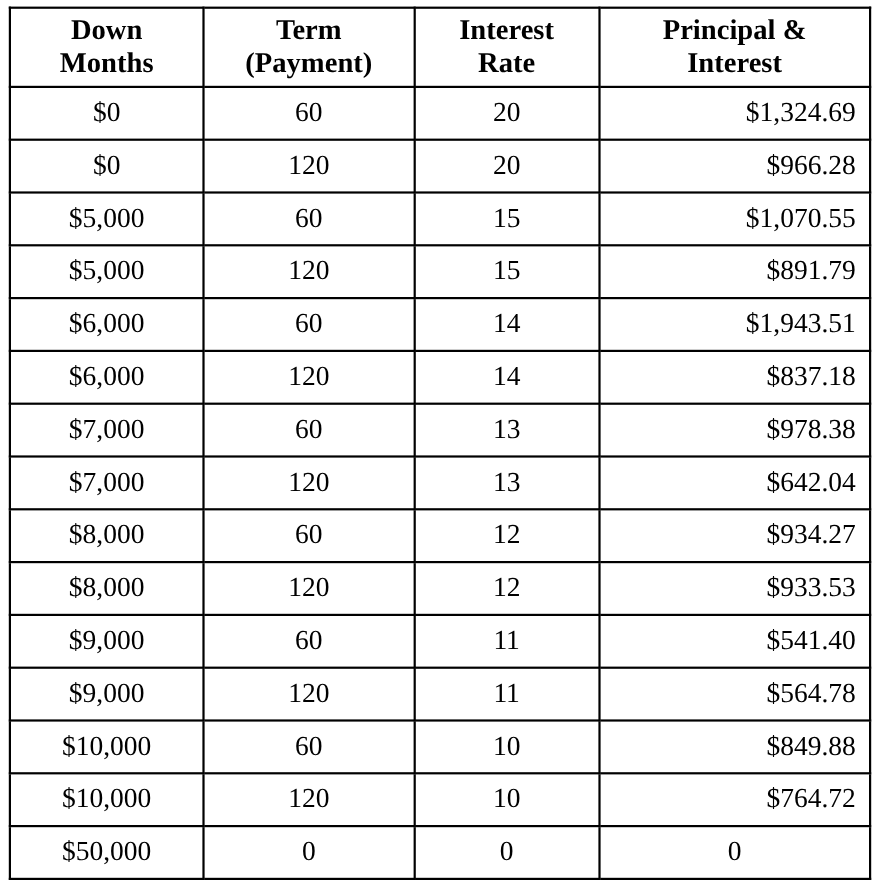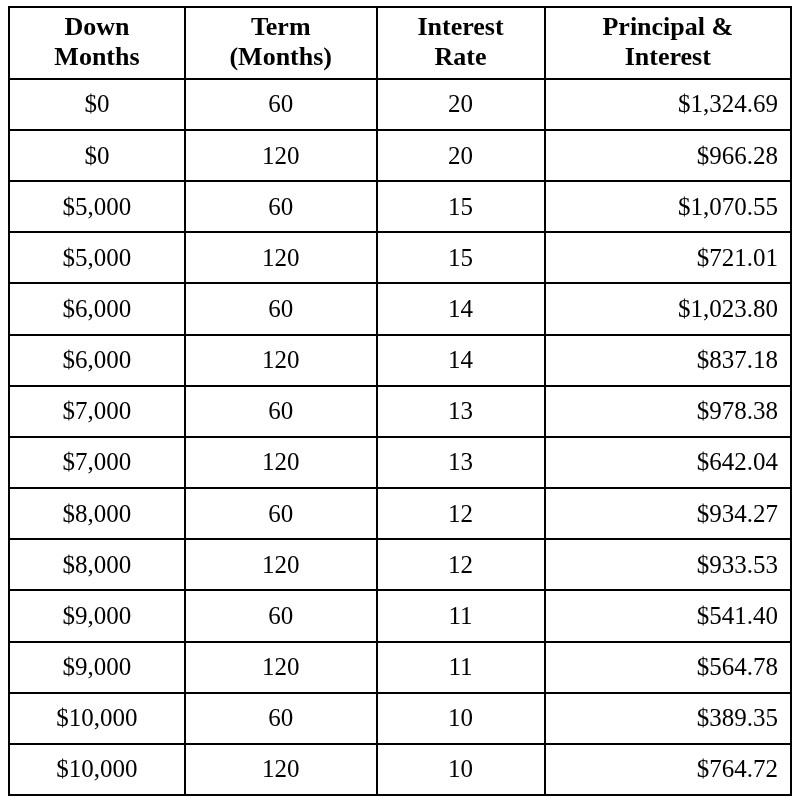--- a/index.html
+++ b/index.html
@@ -77,21 +77,21 @@
       <col class="c3">
     </colgroup>
     <thead>
       <tr>
         <th>
           <span class="hl">Down</span>
           <span class="hl">Months</span>
         </th>
         <th>
           <span class="hl">Term</span>
-          <span class="hl">(Months)</span>
+          <span class="hl">(Payment)</span>
         </th>
         <th>
           <span class="hl">Interest</span>
           <span class="hl">Rate</span>
         </th>
         <th>
           <span class="hl">Principal &amp;</span>
           <span class="hl">Interest</span>
         </th>
       </tr>
@@ -112,27 +112,27 @@
       <tr>
         <td>$5,000</td>
         <td>60</td>
         <td>15</td>
         <td class="money">$1,070.55</td>
       </tr>
       <tr>
         <td>$5,000</td>
         <td>120</td>
         <td>15</td>
-        <td class="money">$721.01</td>
+        <td class="money">$891.79</td>
       </tr>
       <tr>
         <td>$6,000</td>
         <td>60</td>
         <td>14</td>
-        <td class="money">$1,023.80</td>
+        <td class="money">$1,943.51</td>
       </tr>
       <tr>
         <td>$6,000</td>
         <td>120</td>
         <td>14</td>
         <td class="money">$837.18</td>
       </tr>
       <tr>
         <td>$7,000</td>
         <td>60</td>
@@ -166,23 +166,29 @@
       <tr>
         <td>$9,000</td>
         <td>120</td>
         <td>11</td>
         <td class="money">$564.78</td>
       </tr>
       <tr>
         <td>$10,000</td>
         <td>60</td>
         <td>10</td>
-        <td class="money">$389.35</td>
+        <td class="money">$849.88</td>
       </tr>
       <tr>
         <td>$10,000</td>
         <td>120</td>
         <td>10</td>
         <td class="money">$764.72</td>
       </tr>
+      <tr class="last">
+        <td>$50,000</td>
+        <td>0</td>
+        <td>0</td>
+        <td class="money">0</td>
+      </tr>
     </tbody>
   </table>
 </div>
 
 </body></html>

